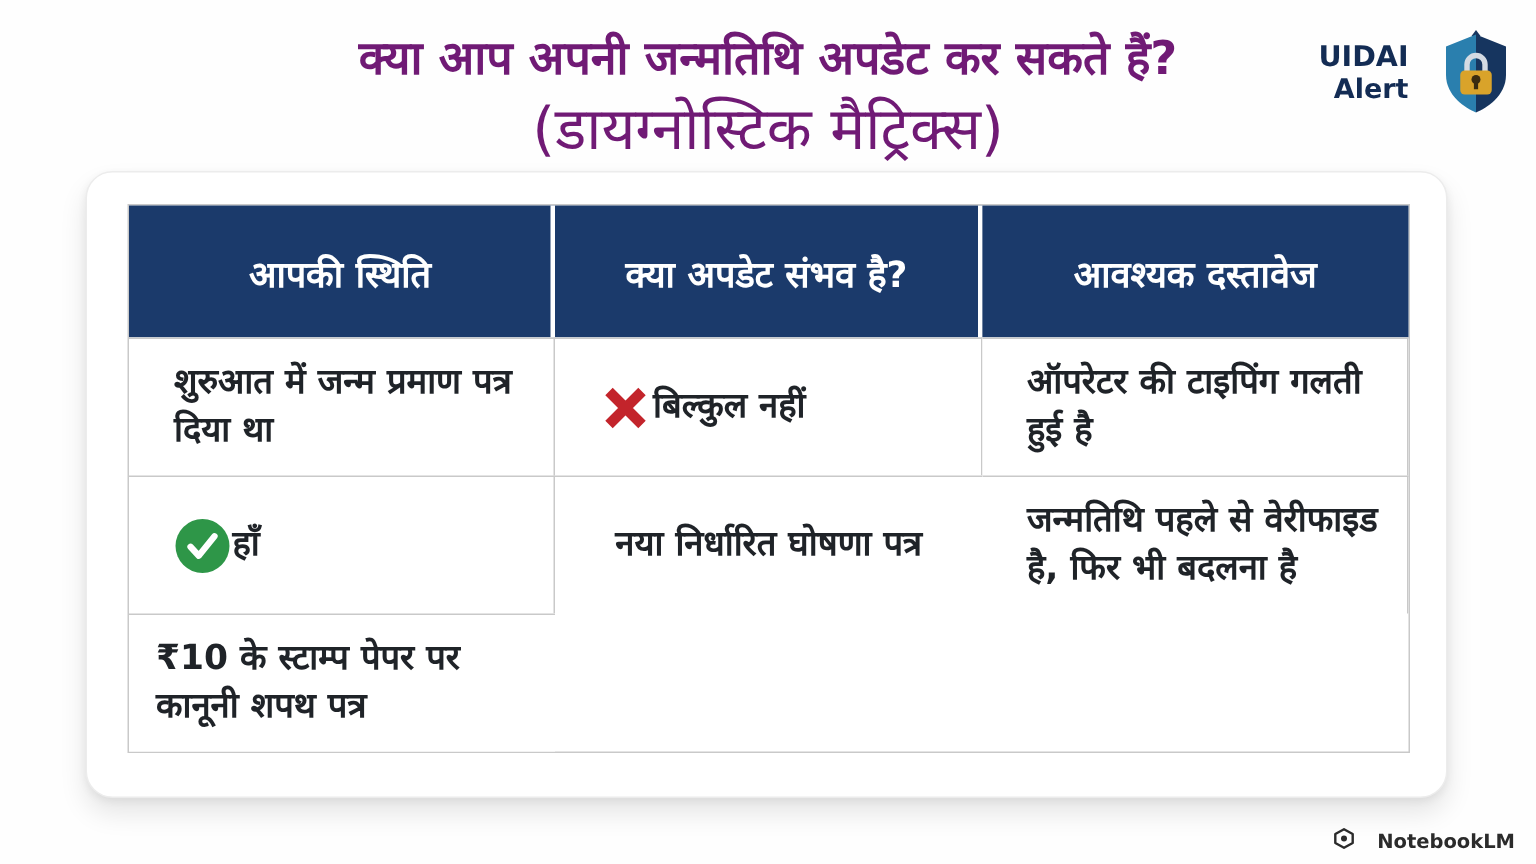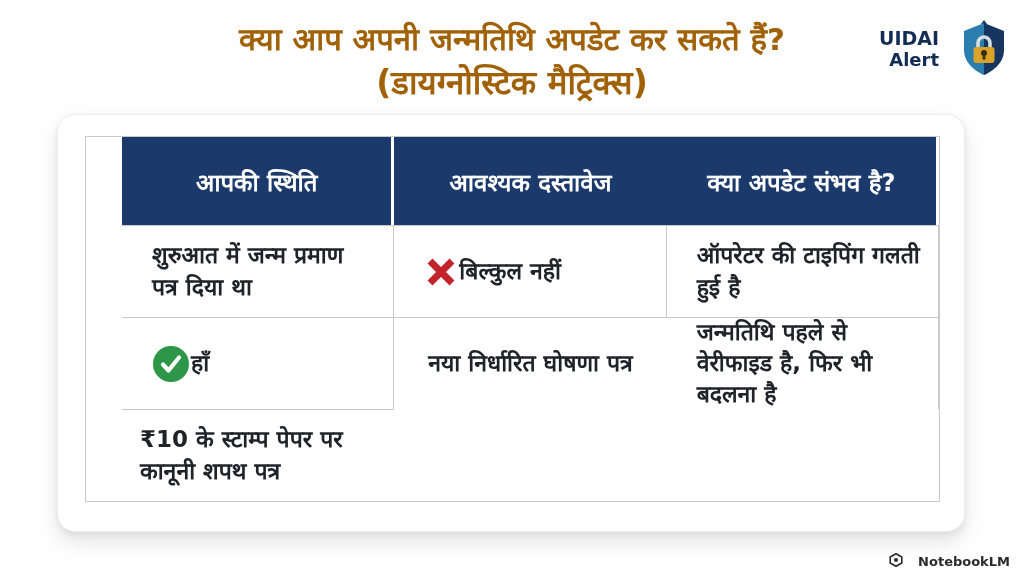--- a/index.html
+++ b/index.html
@@ -16,30 +16,30 @@
     background: #fefefe;
   }
 
   
   .title-block {
     position: absolute;
     top: 18px;
     left: 0;
     width: 1024px;
     text-align: center;
-    color: #a16207;
+    color: #701a75;
   }
   .title-line1 {
     font-size: 31px;
     font-weight: 700;
     line-height: 1.4;
   }
   .title-line2 {
-    font-size: 33px;
-    font-weight: 700;
+    font-size: 39px;
+    font-weight: 400;
     line-height: 1.35;
     text-align: center;
   }
 
   
   .uidai-logo {
     position: absolute;
     top: 20px;
     right: 16px;
     display: flex;
@@ -71,21 +71,20 @@
   
   .matrix {
     position: absolute;
     left: 85px;
     top: 136px;
     width: 855px;
     display: grid;
     grid-template-columns: 1fr 1fr 1fr;
     border: 1px solid #c9c9c9;
     background: #ffffff;
-    padding-left: 36px;
   }
   .hcell {
     height: 88px;
     background: #1b3a6b;
     color: #ffffff;
     display: flex;
     align-items: center;
     justify-content: center;
     font-size: 24px;
     font-weight: 700;
@@ -163,22 +162,22 @@
         <rect x="22.6" y="33" width="2.8" height="6.5" fill="#3a2c10"></rect>
       </svg>
     </div>
   </div>
 
   <div class="card"></div>
 
   <div class="matrix">
 
     <div class="hcell sep">आपकी स्थिति</div>
+    <div class="hcell sep">क्या अपडेट संभव है?</div>
     <div class="hcell">आवश्यक दस्तावेज</div>
-    <div class="hcell sep">क्या अपडेट संभव है?</div>
 
     <div class="bcell vline cell-situation">
       <span>शुरुआत में जन्म प्रमाण पत्र दिया था</span>
     </div>
     <div class="bcell vline cell-possible">
       <span class="status-icon">
         <svg width="34" height="34" viewBox="0 0 34 34">
           <path d="M6 6 L28 28 M28 6 L6 28" stroke="#c3242b" stroke-width="7" stroke-linecap="butt"></path>
         </svg>
       </span>

